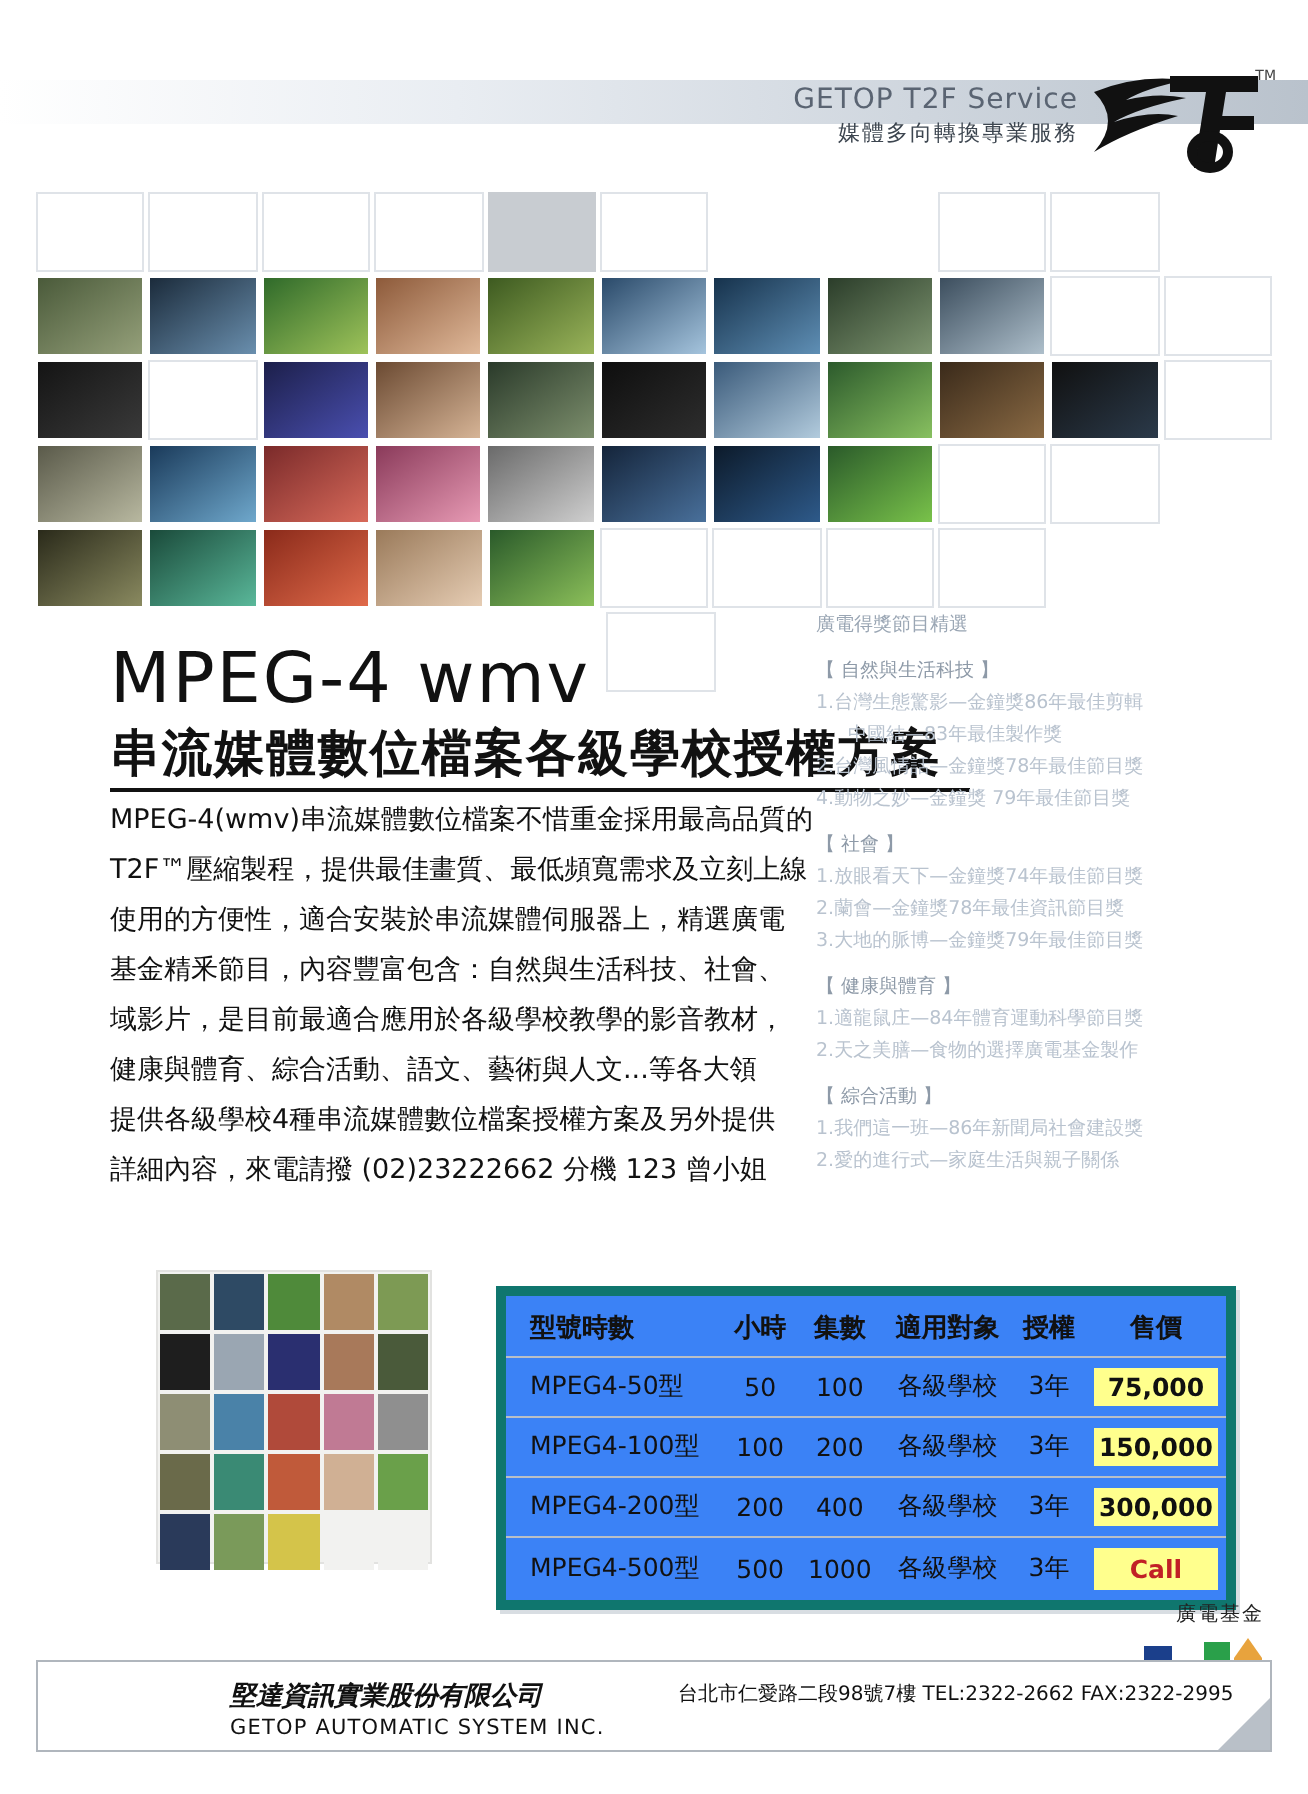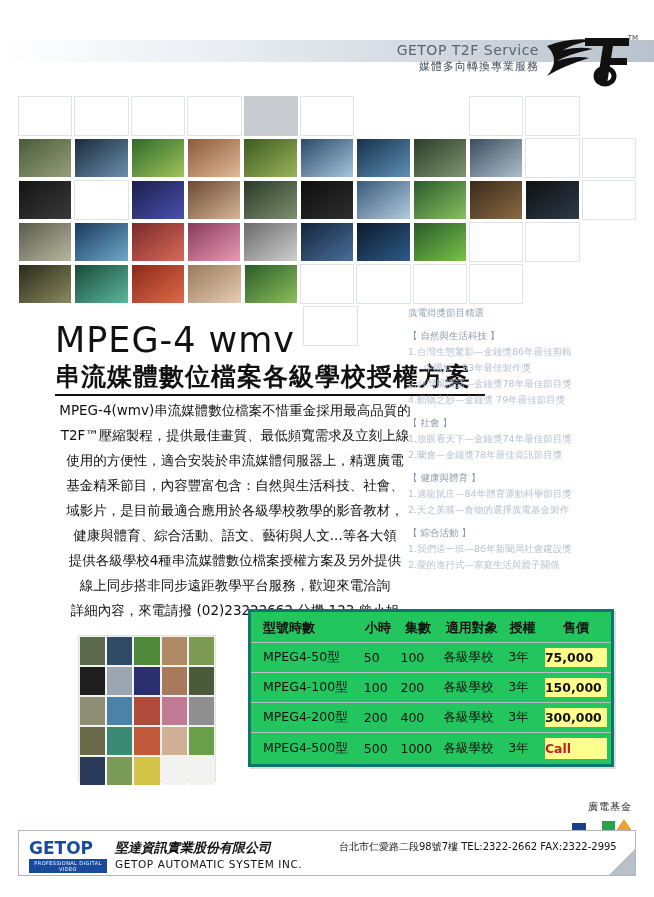--- a/index.html
+++ b/index.html
@@ -28,39 +28,39 @@
   .cell.filled{border:1px solid #ffffff;}
   .cell.tint{background:#c8ccd1;border:1px solid #c8ccd1;}
   .gap{background:transparent;border:none;}
 
   
   .title-main{position:absolute;left:55px;top:320px;font-size:35px;color:#111;letter-spacing:1px;font-weight:400;}
   .title-sub{position:absolute;left:55px;top:360px;font-size:25px;color:#111;letter-spacing:1px;font-weight:bold;}
   .title-rule{position:absolute;left:55px;top:394px;width:430px;height:2px;background:#111;}
 
   
-  .body-copy{position:absolute;left:55px;top:398px;width:360px;font-size:13.5px;line-height:25px;color:#111;text-align:center;}
+  .body-copy{position:absolute;left:55px;top:398px;width:360px;font-size:13.5px;line-height:25px;color:#111;}
   .body-copy p{margin:0;}
 
   
   .awards{position:absolute;left:408px;top:305px;width:220px;font-size:9.5px;line-height:16px;color:#b9c3cf;}
   .awards .h{color:#9aa6b4;}
   .awards .sec{color:#8e9aa8;margin-top:7px;display:block;}
   .awards .line{display:block;white-space:nowrap;overflow:hidden;}
 
   
   .mosaic{position:absolute;left:78px;top:635px;width:136px;height:145px;background:#f2f2f0;border:1px solid #e2e2e0;}
   .mrow{display:flex;}
   .mcell{width:26px;height:28px;margin:1px;}
 
   
-  .table-wrap{position:absolute;left:248px;top:609px;width:360px;background:#22c55e;border:3px solid #0f766e;box-shadow:2px 2px 0 #d8dde2;}
+  .table-wrap{position:absolute;left:248px;top:643px;width:360px;background:#3b82f6;border:5px solid #0f766e;box-shadow:2px 2px 0 #d8dde2;}
   table.price{border-collapse:collapse;width:100%;font-size:12.5px;}
   table.price th{font-weight:bold;font-size:13px;padding:7px 4px 5px 4px;color:#111;text-align:center;}
-  table.price td{padding:5px 4px;color:#111;border-top:1px solid #b9bfc6;}
+  table.price td{padding:5px 4px;text-align:center;color:#111;border-top:1px solid #b9bfc6;}
   table.price td.model{text-align:left;padding-left:12px;}
   .cell-price{background:#ffff8d;display:block;padding:2px 0;font-weight:bold;}
   .cell-call{background:#ffff8d;display:block;padding:3px 0;font-weight:bold;color:#c12026;}
 
   
   .gtv{position:absolute;right:22px;top:815px;width:60px;height:46px;}
   .gtv-label{position:absolute;right:22px;top:800px;font-size:10px;color:#222;letter-spacing:1px;}
 
   
   .footer{position:absolute;left:18px;top:830px;width:618px;height:46px;border:1px solid #b0b6bd;box-sizing:border-box;background:#fff;}
@@ -178,36 +178,36 @@
   <div class="title-rule"></div>
 
   <div class="body-copy">
     <p>MPEG-4(wmv)串流媒體數位檔案不惜重金採用最高品質的</p>
     <p>T2F™壓縮製程，提供最佳畫質、最低頻寬需求及立刻上線</p>
     <p>使用的方便性，適合安裝於串流媒體伺服器上，精選廣電</p>
     <p>基金精釆節目，內容豐富包含：自然與生活科技、社會、</p>
     <p>域影片，是目前最適合應用於各級學校教學的影音教材，</p>
     <p>健康與體育、綜合活動、語文、藝術與人文...等各大領</p>
     <p>提供各級學校4種串流媒體數位檔案授權方案及另外提供</p>
-    <p>線上同步搭非同步遠距教學平台服務，歡迎來電洽詢</p>
     <p>詳細內容，來電請撥  (02)23222662  分機  123  曾小姐</p>
   </div>
 
   <div class="awards">
     <span class="line h">廣電得獎節目精選</span>
 
     <span class="line sec">【 自然與生活科技 】</span>
     <span class="line">1.台灣生態驚影—金鐘獎86年最佳剪輯</span>
     <span class="line" style="padding-left:16px">中國結—83年最佳製作獎</span>
     <span class="line">2.台灣風情話—金鐘獎78年最佳節目獎</span>
     <span class="line">4.動物之妙—金鐘獎 79年最佳節目獎</span>
 
     <span class="line sec">【 社會 】</span>
     <span class="line">1.放眼看天下—金鐘獎74年最佳節目獎</span>
     <span class="line">2.蘭會—金鐘獎78年最佳資訊節目獎</span>
+    <span class="line">3.大地的脈博—金鐘獎79年最佳節目獎</span>
 
     <span class="line sec">【 健康與體育 】</span>
     <span class="line">1.適龍鼠庄—84年體育運動科學節目獎</span>
     <span class="line">2.天之美膳—食物的選擇廣電基金製作</span>
 
     <span class="line sec">【 綜合活動 】</span>
     <span class="line">1.我們這一班—86年新聞局社會建設獎</span>
     <span class="line">2.愛的進行式—家庭生活與親子關係</span>
   </div>
 
@@ -309,23 +309,19 @@
   <div class="gtv-label">廣電基金</div>
   <svg class="gtv" viewBox="0 0 60 46">
     <rect x="0" y="8" width="14" height="34" fill="#1b3f8b"></rect>
     <rect x="16" y="18" width="12" height="24" fill="#e02b2b"></rect>
     <rect x="30" y="6" width="13" height="36" fill="#2aa04a"></rect>
     <path d="M45 42 L45 14 L52 4 L59 14 L59 42 Z" fill="#e8a33d"></path>
     <rect x="48" y="20" width="8" height="22" fill="#ffffff" opacity=".35"></rect>
   </svg>
 
   <div class="footer">
-    <div class="getop-badge">
-      <div class="getop-word">GETOP</div>
-      <div class="getop-sub">PROFESSIONAL DIGITAL VIDEO</div>
-    </div>
     <div class="co-cn">堅達資訊實業股份有限公司</div>
     <div class="co-en">GETOP AUTOMATIC SYSTEM INC.</div>
     <div class="addr">台北市仁愛路二段98號7樓 TEL:2322-2662 FAX:2322-2995</div>
     <div class="corner"></div>
   </div>
 
 </div>
 
 </body></html>

